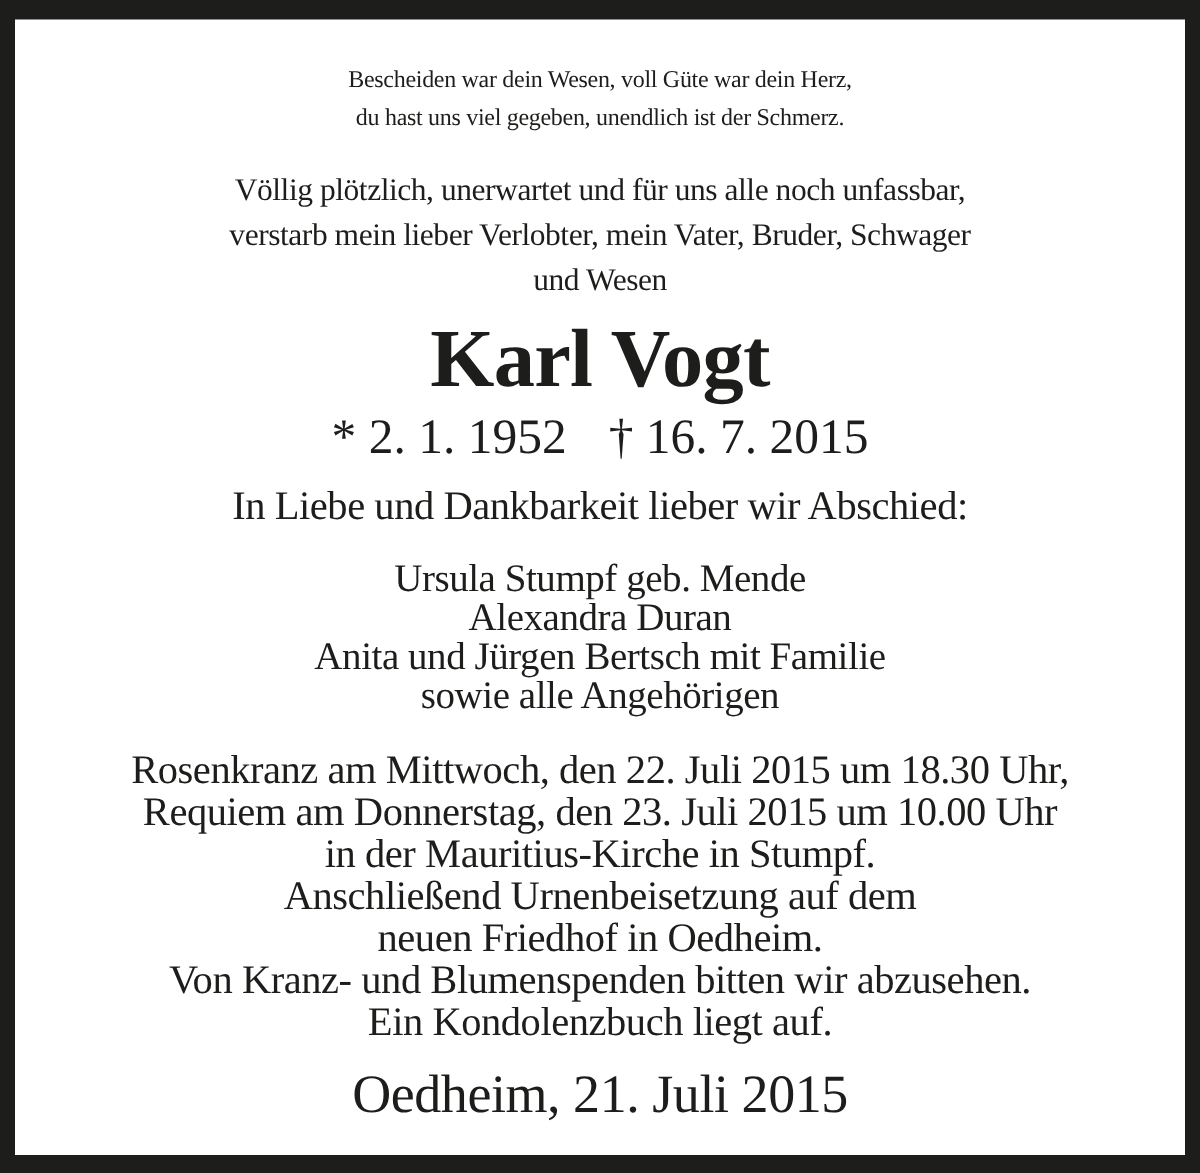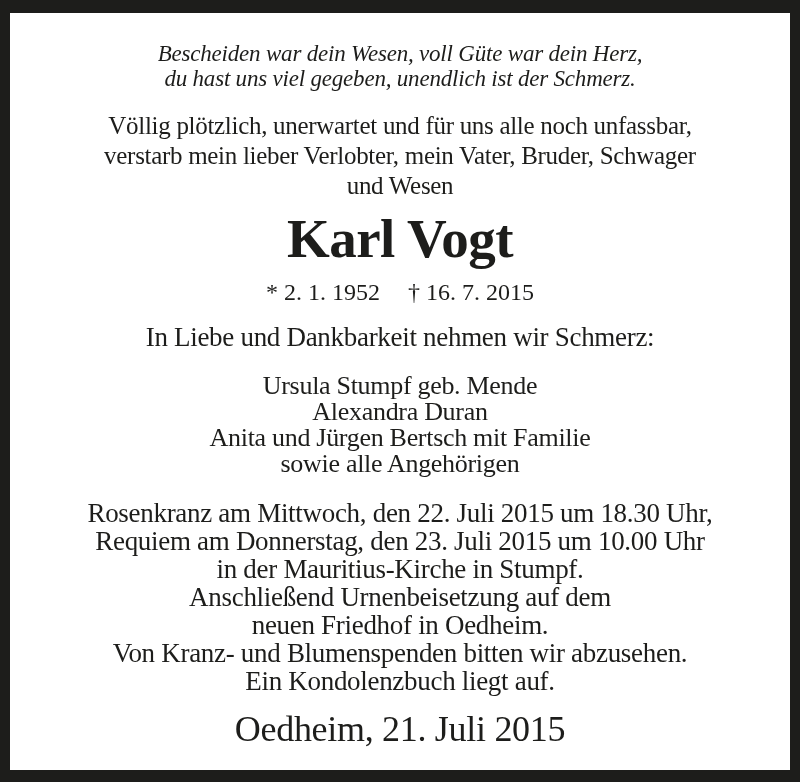--- a/index.html
+++ b/index.html
@@ -24,41 +24,40 @@
     top: 13px;
     left: 10px;
     right: 10px;
     bottom: 12px;
     background: #ffffff;
     color: #1d1d1b;
     text-align: center;
   }
   .epigraph {
     margin-top: 28px;
-    font-style: italic;
-    font-size: 23px;
+    font-size: 16px;
     line-height: 25px;
     letter-spacing: -0.2px;
   }
   .intro {
     margin-top: 20px;
-    font-size: 25px;
+    font-size: 21px;
     line-height: 30px;
     letter-spacing: -0.3px;
   }
   .deceased-name {
     margin-top: 8px;
     font-size: 55px;
     line-height: 60px;
     font-weight: bold;
     letter-spacing: -0.5px;
   }
   .dates {
     margin-top: 10px;
-    font-size: 24px;
+    font-size: 33px;
     line-height: 26px;
   }
   .dates .birth { margin-right: 28px; }
   .farewell {
     margin-top: 18px;
     font-size: 27px;
     line-height: 28px;
     letter-spacing: -0.3px;
   }
   .mourners {
@@ -98,21 +97,21 @@
       <div class="line">verstarb mein lieber Verlobter, mein Vater, Bruder, Schwager</div>
       <div class="line">und Wesen</div>
     </div>
 
     <div class="deceased-name">Karl Vogt</div>
 
     <div class="dates">
       <span class="birth">* 2. 1. 1952</span><span class="death">† 16. 7. 2015</span>
     </div>
 
-    <div class="farewell">In Liebe und Dankbarkeit nehmen wir Schmerz:</div>
+    <div class="farewell">In Liebe und Dankbarkeit lieber wir Abschied:</div>
 
     <div class="mourners">
       <div class="line">Ursula Stumpf geb. Mende</div>
       <div class="line">Alexandra Duran</div>
       <div class="line">Anita und Jürgen Bertsch mit Familie</div>
       <div class="line">sowie alle Angehörigen</div>
     </div>
 
     <div class="service">
       <div class="line">Rosenkranz am Mittwoch, den 22. Juli 2015 um 18.30 Uhr,</div>

